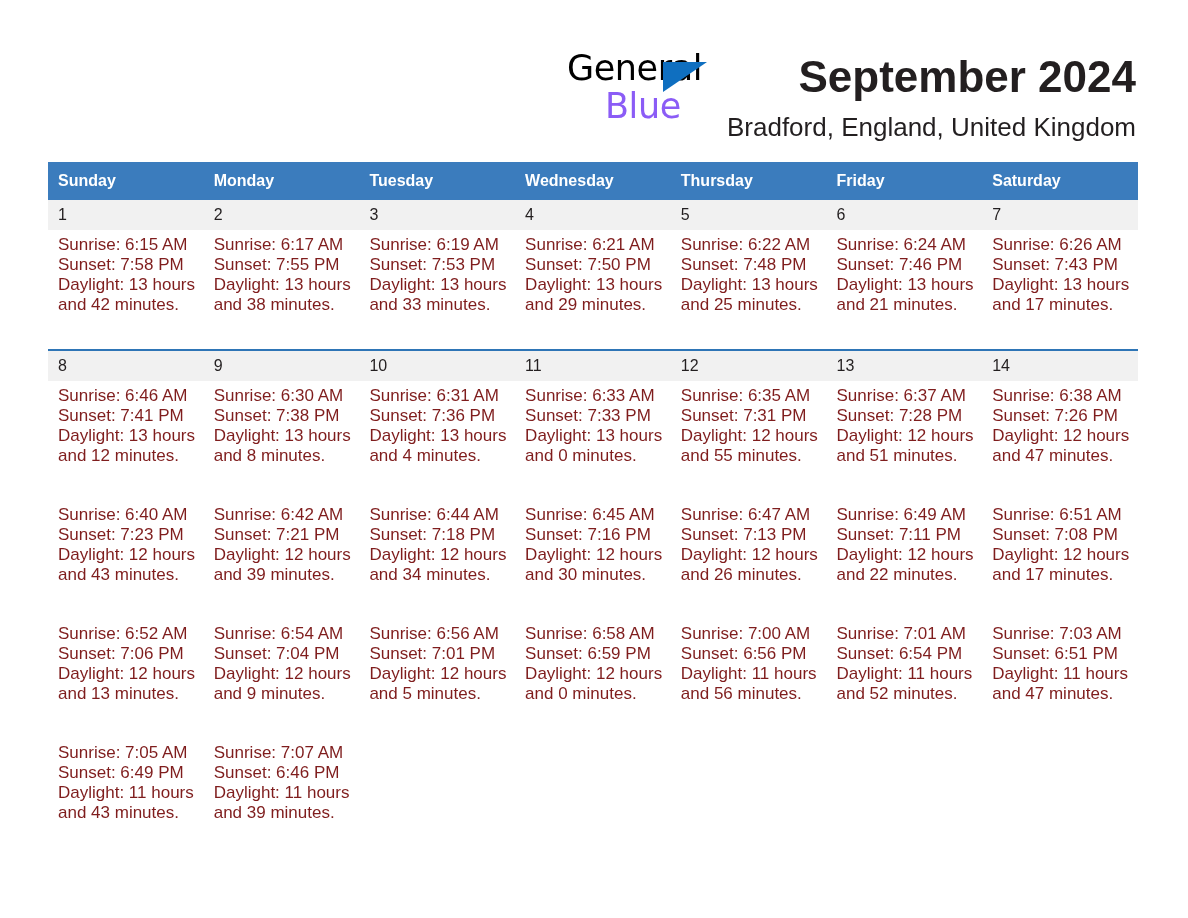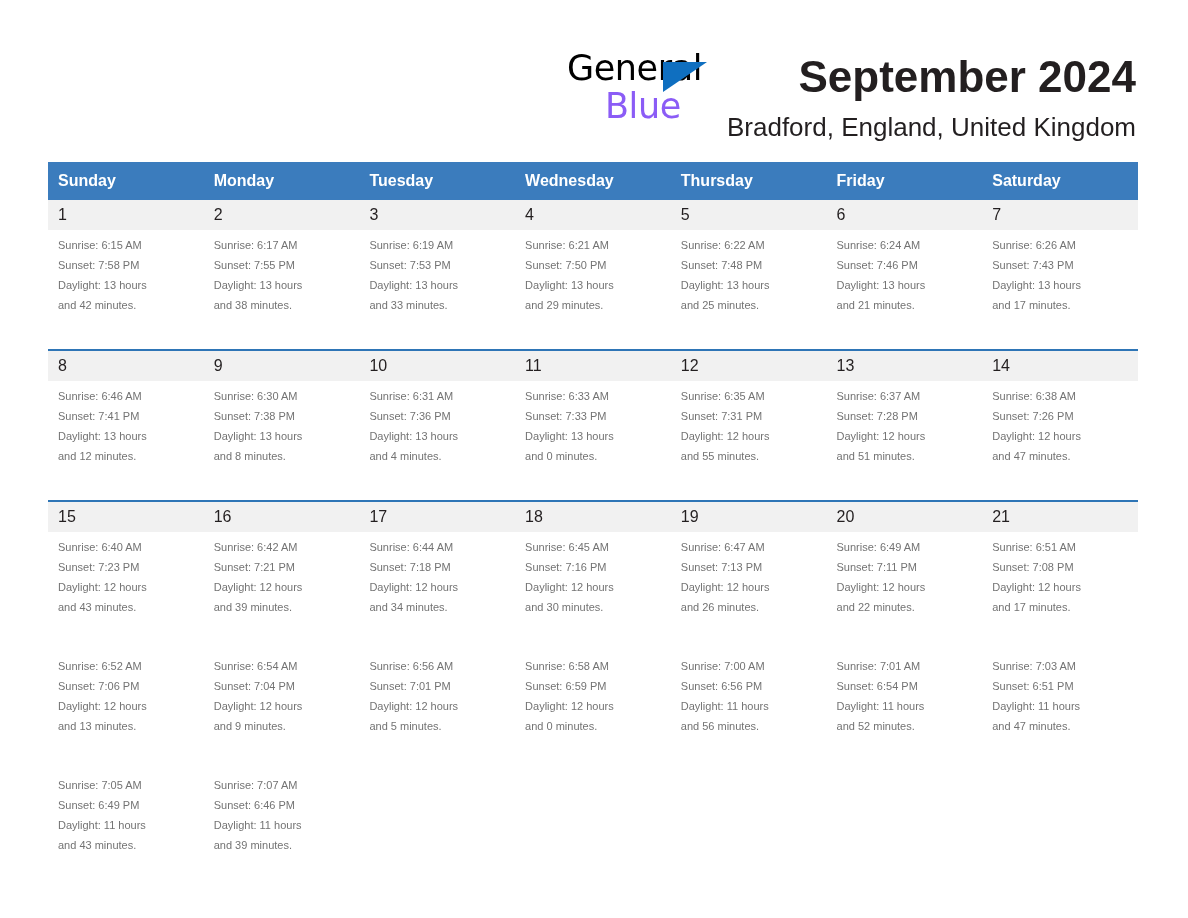--- a/index.html
+++ b/index.html
@@ -113,22 +113,22 @@
     padding: 5px 0 5px 10px;
     line-height: 20px;
     vertical-align: top;
     border-top: 2px solid #2e75b6;
   }
   tbody tr.daynum-row.first td {
     border-top: none;
   }
   tbody tr.info-row td {
     background: #ffffff;
-    font-size: 11px;
-    color: #737373;
+    font-size: 17px;
+    color: #7f1d1d;
     padding: 5px 6px 22px 10px;
     line-height: 20px;
     vertical-align: top;
     height: 92px;
   }
   tbody tr.info-row td .line {
     white-space: nowrap;
   }
   tbody td.empty {
     background: #ffffff;
@@ -281,29 +281,20 @@
           <div class="line">and 51 minutes.</div>
         </td>
         <td>
           <div class="line">Sunrise: 6:38 AM</div>
           <div class="line">Sunset: 7:26 PM</div>
           <div class="line">Daylight: 12 hours</div>
           <div class="line">and 47 minutes.</div>
         </td>
       </tr>
 
-      <tr class="daynum-row">
-        <td>15</td>
-        <td>16</td>
-        <td>17</td>
-        <td>18</td>
-        <td>19</td>
-        <td>20</td>
-        <td>21</td>
-      </tr>
       <tr class="info-row">
         <td>
           <div class="line">Sunrise: 6:40 AM</div>
           <div class="line">Sunset: 7:23 PM</div>
           <div class="line">Daylight: 12 hours</div>
           <div class="line">and 43 minutes.</div>
         </td>
         <td>
           <div class="line">Sunrise: 6:42 AM</div>
           <div class="line">Sunset: 7:21 PM</div>

